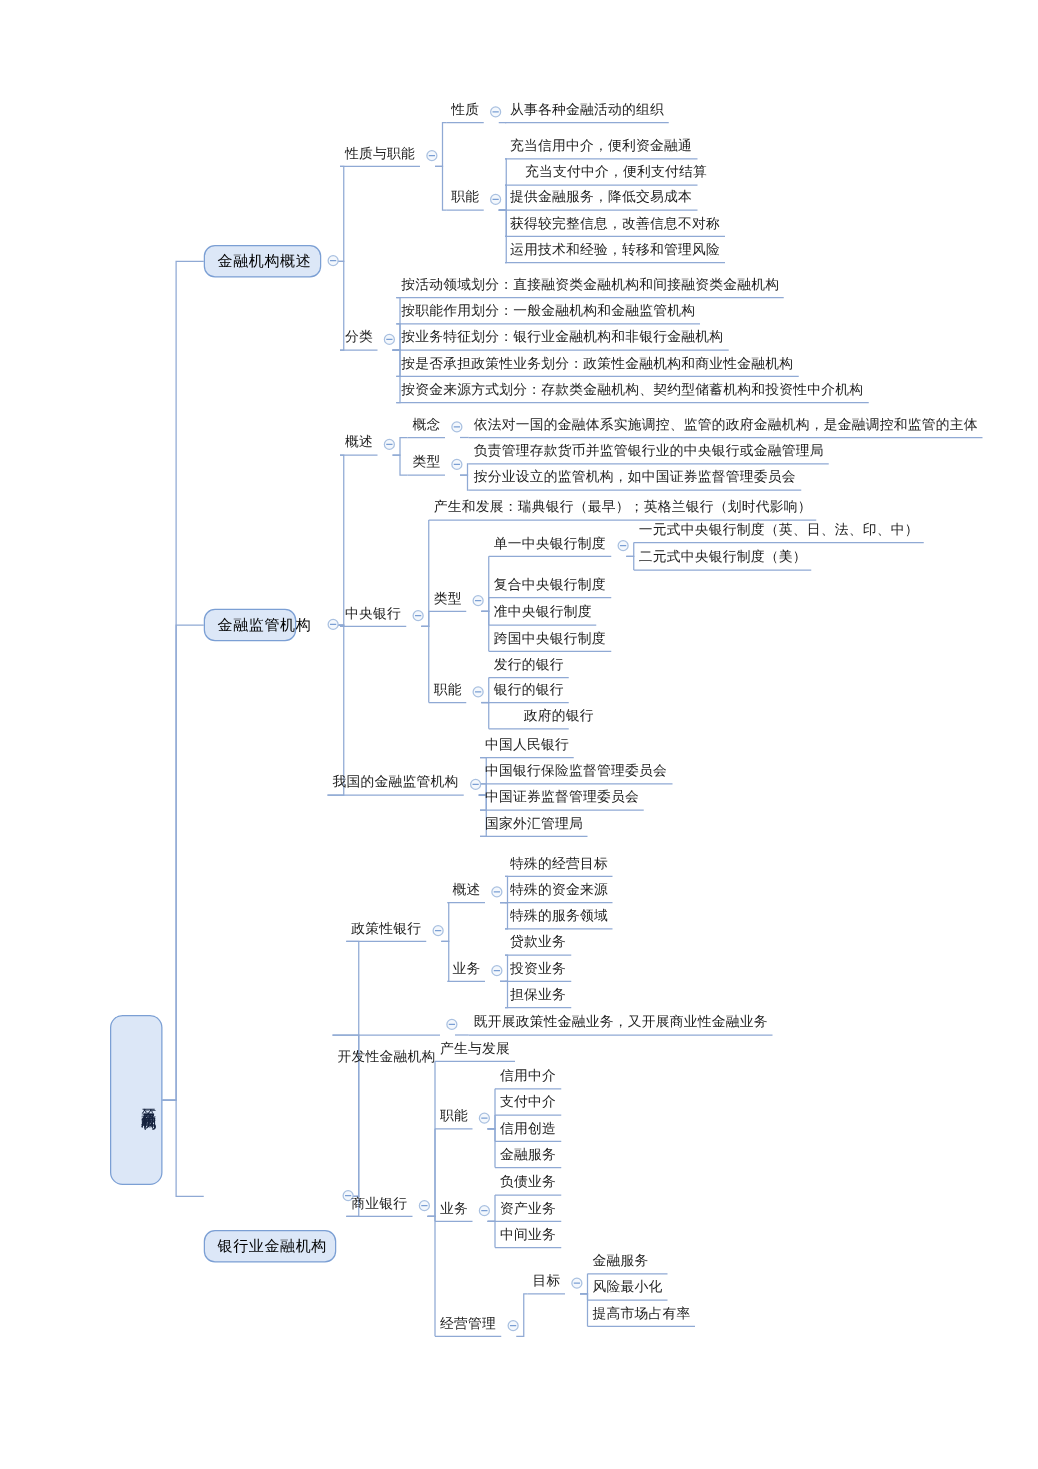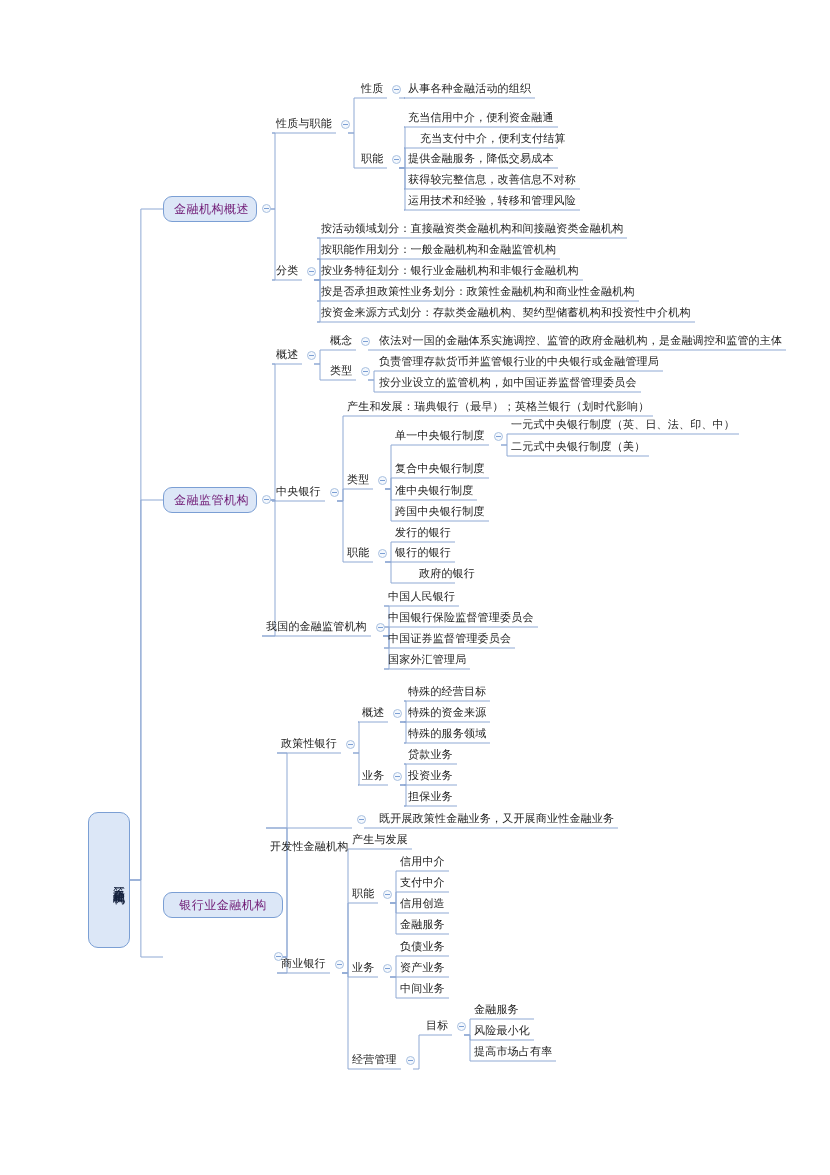--- a/index.html
+++ b/index.html
@@ -22,21 +22,21 @@
   }
 
   
   .box1{
     background:#dce7f7;
     border:1px solid #7b9fd4;
     border-radius:9px;
     font-size:12px;
     line-height:16px;
     padding:4px 10px;
-    color:#701a75;
+    color:#000000;
     letter-spacing:0.5px;
     text-align:center;
   }
 
   
   .root{
     background:#dce7f7;
     border:1px solid #7b9fd4;
     border-radius:10px;
     width:40px;
@@ -224,21 +224,21 @@
     <div class="node txt" style="left: 404px; top: 152px;">提供金融服务，降低交易成本</div>
     <div class="node txt" style="left: 404px; top: 173px;">获得较完整信息，改善信息不对称</div>
     <div class="node txt" style="left: 404px; top: 194px;">运用技术和经验，转移和管理风险</div>
     <div class="node txt" style="left: 272px; top: 264px;">分类</div>
     <div class="toggle" style="left: 307px; top: 267px;"></div>
     <div class="node txt" style="left: 317px; top: 222px;">按活动领域划分：直接融资类金融机构和间接融资类金融机构</div>
     <div class="node txt" style="left: 317px; top: 243px;">按职能作用划分：一般金融机构和金融监管机构</div>
     <div class="node txt" style="left: 317px; top: 264px;">按业务特征划分：银行业金融机构和非银行金融机构</div>
     <div class="node txt" style="left: 317px; top: 285px;">按是否承担政策性业务划分：政策性金融机构和商业性金融机构</div>
     <div class="node txt" style="left: 317px; top: 306px;">按资金来源方式划分：存款类金融机构、契约型储蓄机构和投资性中介机构</div>
-    <div class="node box1" style="left: 163px; top: 487px; width: 94px; box-sizing: border-box;">金融监管机构</div>
+    <div class="node box1" style="left: 163px; top: 487px; width: 74px; box-sizing: border-box;">金融监管机构</div>
     <div class="toggle" style="left: 262px; top: 495px;"></div>
     <div class="node txt" style="left: 272px; top: 348px;">概述</div>
     <div class="toggle" style="left: 307px; top: 351px;"></div>
     <div class="node txt" style="left: 326px; top: 334px;">概念</div>
     <div class="toggle" style="left: 361px; top: 337px;"></div>
     <div class="node txt" style="left: 375px; top: 334px;">依法对一国的金融体系实施调控、监管的政府金融机构，是金融调控和监管的主体</div>
     <div class="node txt" style="left: 326px; top: 364px;">类型</div>
     <div class="toggle" style="left: 361px; top: 367px;"></div>
     <div class="node txt" style="left: 375px; top: 355px;">负责管理存款货币并监管银行业的中央银行或金融管理局</div>
     <div class="node txt" style="left: 375px; top: 376px;">按分业设立的监管机构，如中国证券监督管理委员会</div>
@@ -258,21 +258,21 @@
     <div class="toggle" style="left: 378px; top: 549px;"></div>
     <div class="node txt" style="left: 391px; top: 526px; text-align: center;">发行的银行</div>
     <div class="node txt" style="left: 391px; top: 546px;">银行的银行</div>
     <div class="node txt" style="left: 391px; top: 567px; margin-left: 24px;">政府的银行</div>
     <div class="node txt" style="left: 262px; top: 620px;">我国的金融监管机构</div>
     <div class="toggle" style="left: 376px; top: 623px;"></div>
     <div class="node txt" style="left: 384px; top: 590px;">中国人民银行</div>
     <div class="node txt" style="left: 384px; top: 611px;">中国银行保险监督管理委员会</div>
     <div class="node txt" style="left: 384px; top: 632px;">中国证券监督管理委员会</div>
     <div class="node txt" style="left: 384px; top: 653px;">国家外汇管理局</div>
-    <div class="node box1" style="left: 163px; top: 892px; width: 120px; box-sizing: border-box;">银行业金融机构</div>
+    <div class="node box1" style="left: 163px; top: 984px; width: 106px; box-sizing: border-box;">银行业金融机构</div>
     <div class="toggle" style="left: 274px; top: 952px;"></div>
     <div class="node txt" style="left: 277px; top: 737px;">政策性银行</div>
     <div class="toggle" style="left: 346px; top: 740px;"></div>
     <div class="node txt" style="left: 358px; top: 706px;">概述</div>
     <div class="toggle" style="left: 393px; top: 709px;"></div>
     <div class="node txt" style="left: 404px; top: 685px;">特殊的经营目标</div>
     <div class="node txt" style="left: 404px; top: 706px;">特殊的资金来源</div>
     <div class="node txt" style="left: 404px; top: 727px;">特殊的服务领域</div>
     <div class="node txt" style="left: 358px; top: 769px;">业务</div>
     <div class="toggle" style="left: 393px; top: 772px;"></div>

